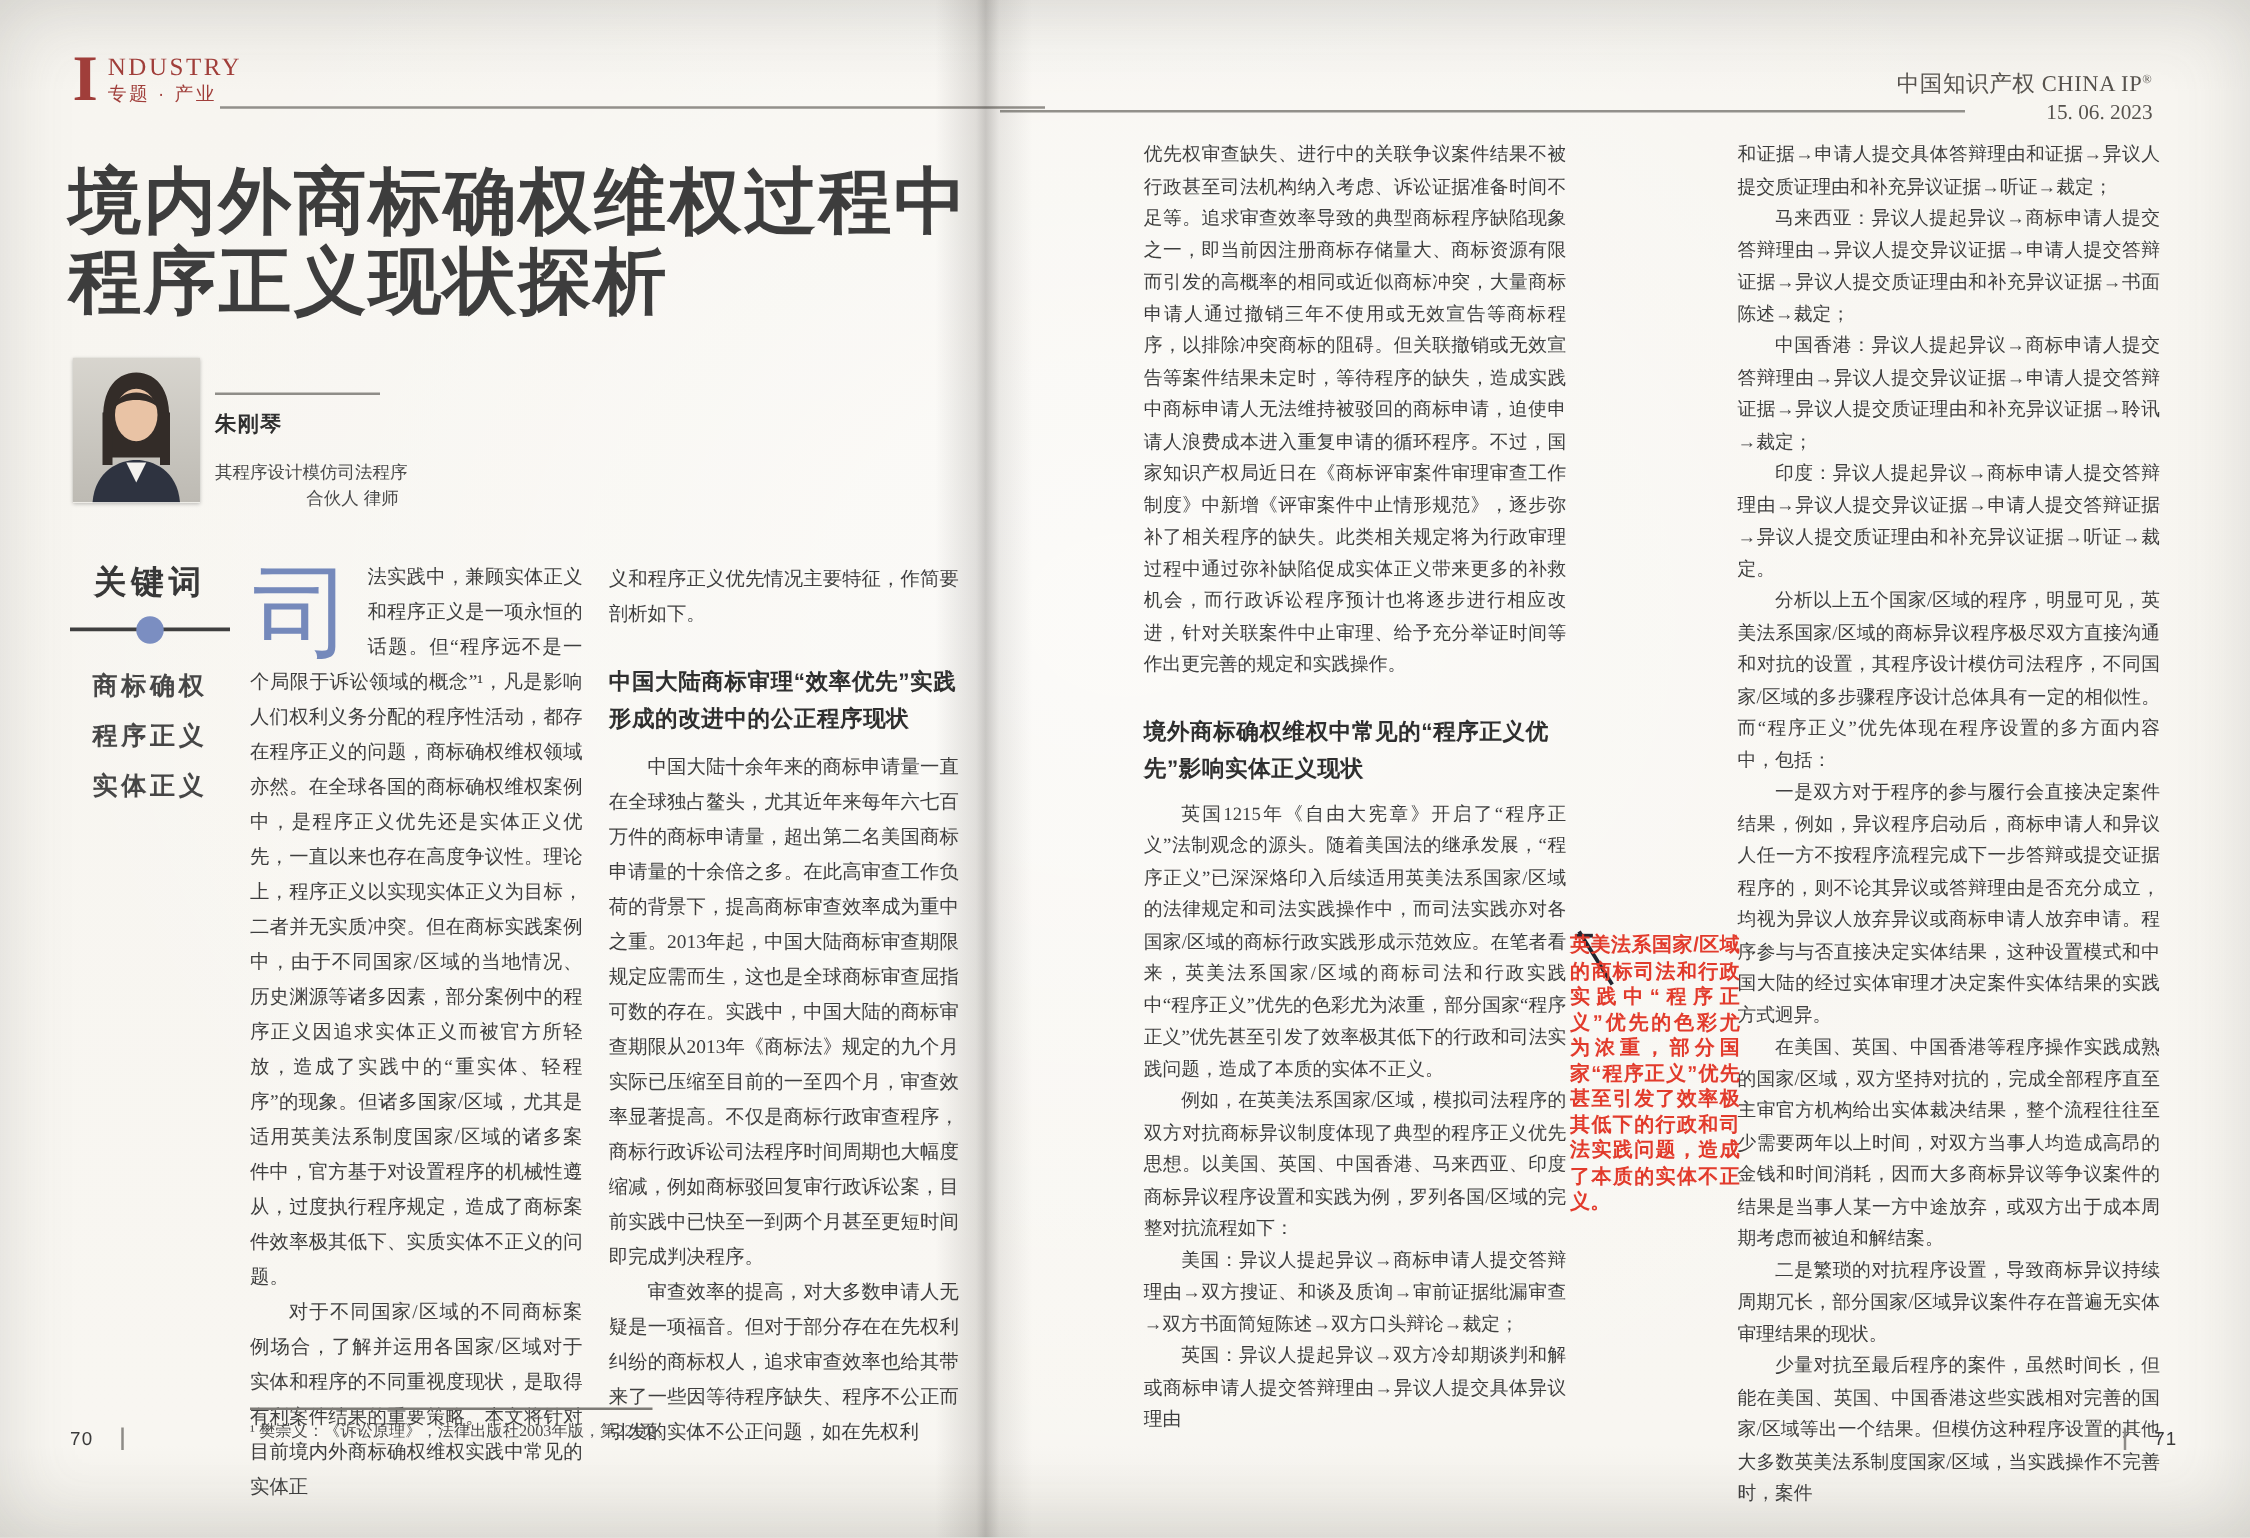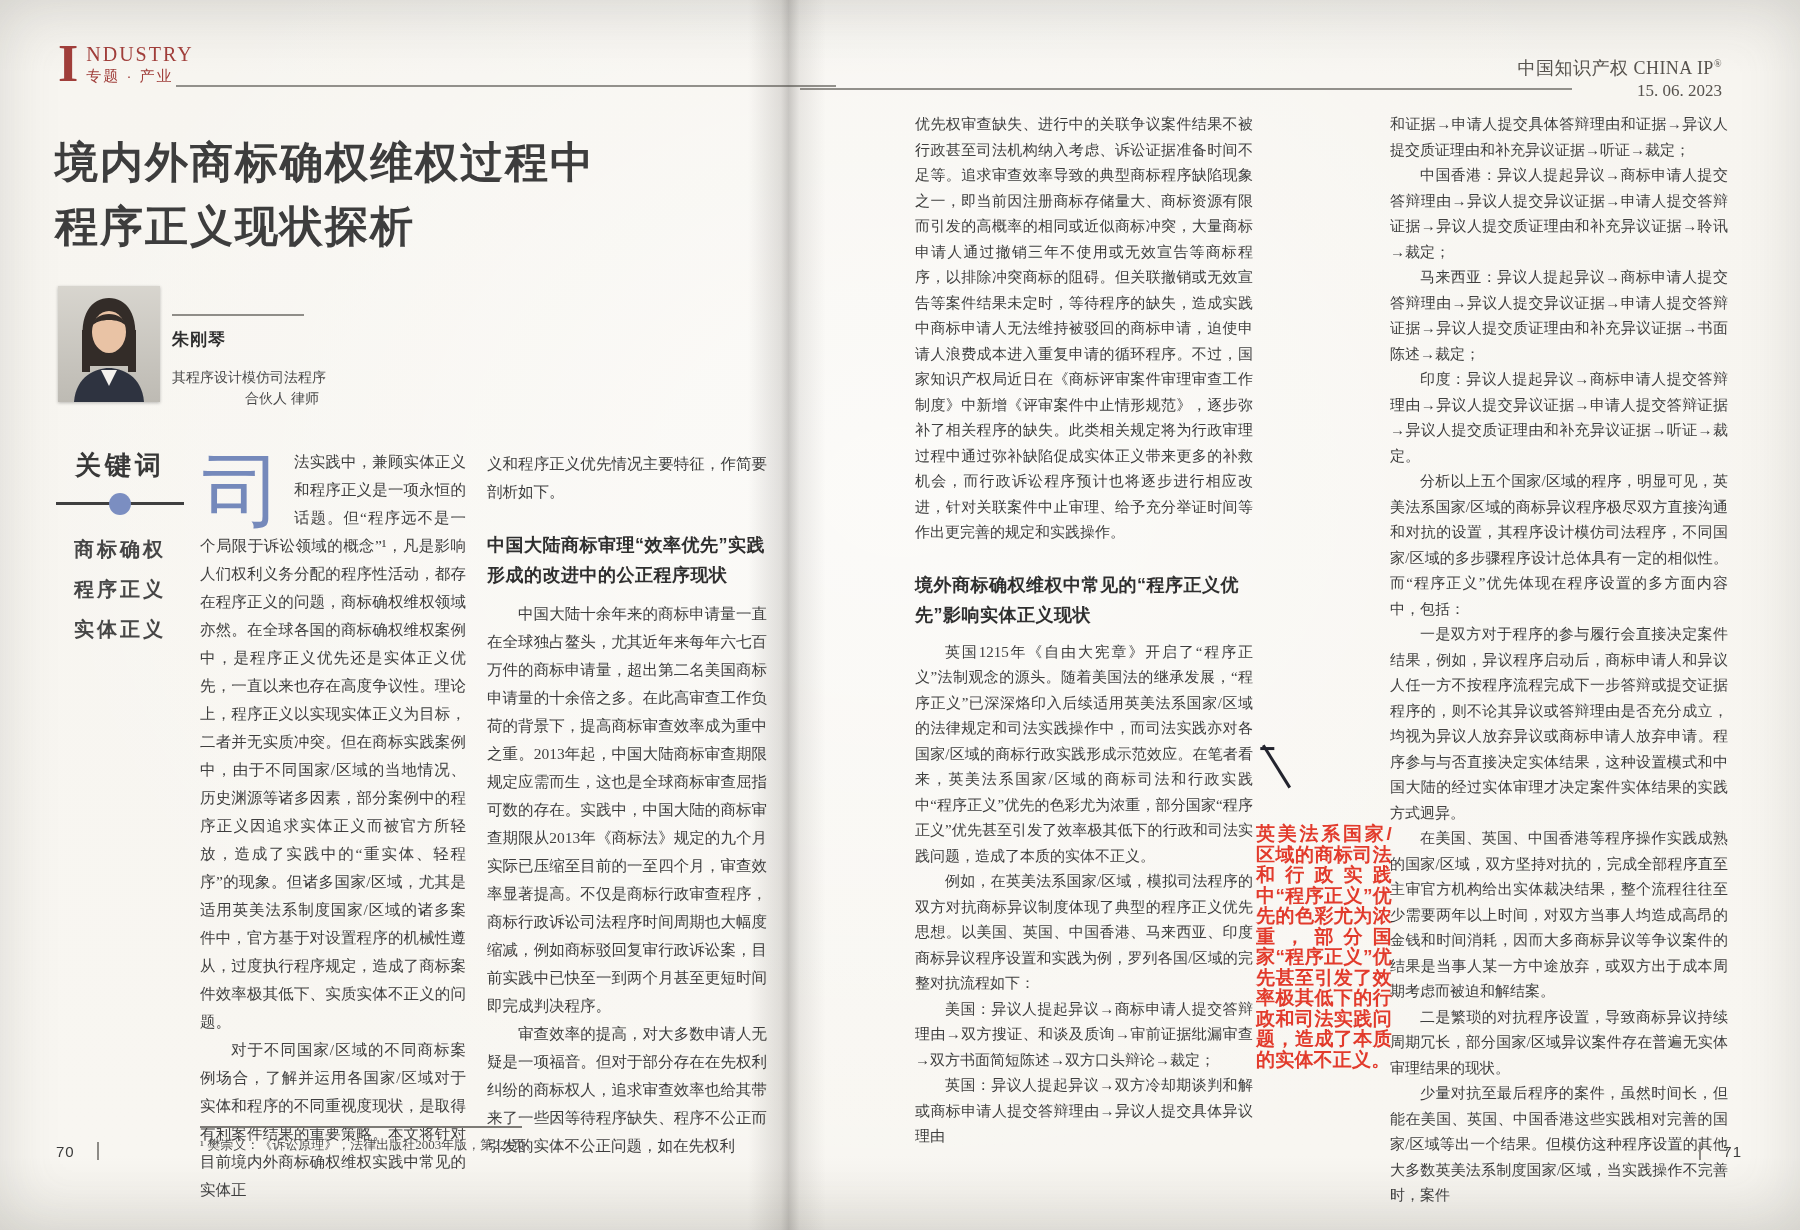--- a/index.html
+++ b/index.html
@@ -38,21 +38,21 @@
   .eyebrow-text{display:flex;flex-direction:column;padding-top:3px;}
   .eyebrow-rest{font-family:"Liberation Serif","DejaVu Serif",serif;font-size:20px;line-height:22px;letter-spacing:2px;}
   .eyebrow-sub{font-size:15px;line-height:20px;letter-spacing:2px;margin-top:1px;}
   .rule{position:absolute;height:2px;background:#92908b;}
   .rule-left{left:176px;top:85px;width:660px;}
   .rule-right{left:25px;top:88px;width:772px;}
 
   
   .title{
     position:absolute;left:55px;top:130px;margin:0;width:720px;
-    font-size:43px;line-height:64px;font-weight:700;color:#3d3d3d;letter-spacing:2px;
+    font-size:58px;line-height:64px;font-weight:700;color:#3d3d3d;letter-spacing:2px;
   }
   
   .author-photo{position:absolute;left:58px;top:286px;width:102px;height:116px;overflow:hidden;
     box-shadow:0 1px 3px rgba(0,0,0,.25);}
   .author-info{position:absolute;left:172px;top:314px;width:220px;}
   .author-rule{width:132px;height:2px;background:#8f8d88;margin-bottom:12px;}
   .author-name{font-size:17px;font-weight:700;color:#2f2f2f;letter-spacing:1px;}
   .author-org{font-size:14px;color:#4a4a4a;margin-top:16px;line-height:20px;}
   .author-role{font-size:14px;color:#4a4a4a;line-height:22px;text-align:center;}
 
@@ -100,22 +100,22 @@
   .rh-brand{font-size:18px;line-height:24px;letter-spacing:.5px;}
   .rh-brand sup{font-size:10px;}
   .rh-date{font-size:17px;line-height:22px;}
 
   
   .quote-mark{position:absolute;left:487px;top:746px;width:3px;height:50px;background:#23242e;
     transform:rotate(-32deg);transform-origin:top left;}
   .quote-mark::before{content:"";position:absolute;left:-2px;top:0;width:14px;height:3px;background:#23242e;
     transform:rotate(32deg);transform-origin:left top;}
   .pullquote{
-    position:absolute;left:481px;top:824px;width:136px;margin:0;
-    font-size:19px;line-height:20.5px;font-weight:700;color:var(--quote-red);
+    position:absolute;left:481px;top:747px;width:136px;margin:0;
+    font-size:16px;line-height:20.5px;font-weight:700;color:var(--quote-red);
     text-align:justify;letter-spacing:.2px;
   }
 </style>
 </head>
 <body>
 
 <div class="spread">
 
   <div class="page page-left">
 
@@ -205,22 +205,22 @@
     <section class="col col-right col-3">
         <p class="cont">优先权审查缺失、进行中的关联争议案件结果不被行政甚至司法机构纳入考虑、诉讼证据准备时间不足等。追求审查效率导致的典型商标程序缺陷现象之一，即当前因注册商标存储量大、商标资源有限而引发的高概率的相同或近似商标冲突，大量商标申请人通过撤销三年不使用或无效宣告等商标程序，以排除冲突商标的阻碍。但关联撤销或无效宣告等案件结果未定时，等待程序的缺失，造成实践中商标申请人无法维持被驳回的商标申请，迫使申请人浪费成本进入重复申请的循环程序。不过，国家知识产权局近日在《商标评审案件审理审查工作制度》中新增《评审案件中止情形规范》，逐步弥补了相关程序的缺失。此类相关规定将为行政审理过程中通过弥补缺陷促成实体正义带来更多的补救机会，而行政诉讼程序预计也将逐步进行相应改进，针对关联案件中止审理、给予充分举证时间等作出更完善的规定和实践操作。</p>
         <h3 class="h">境外商标确权维权中常见的“程序正义优先”影响实体正义现状</h3>
         <p class="para">英国1215年《自由大宪章》开启了“程序正义”法制观念的源头。随着美国法的继承发展，“程序正义”已深深烙印入后续适用英美法系国家/区域的法律规定和司法实践操作中，而司法实践亦对各国家/区域的商标行政实践形成示范效应。在笔者看来，英美法系国家/区域的商标司法和行政实践中“程序正义”优先的色彩尤为浓重，部分国家“程序正义”优先甚至引发了效率极其低下的行政和司法实践问题，造成了本质的实体不正义。</p>
         <p class="para">例如，在英美法系国家/区域，模拟司法程序的双方对抗商标异议制度体现了典型的程序正义优先思想。以美国、英国、中国香港、马来西亚、印度商标异议程序设置和实践为例，罗列各国/区域的完整对抗流程如下：</p>
         <p class="para">美国：异议人提起异议→商标申请人提交答辩理由→双方搜证、和谈及质询→审前证据纰漏审查→双方书面简短陈述→双方口头辩论→裁定；</p>
         <p class="para">英国：异议人提起异议→双方冷却期谈判和解或商标申请人提交答辩理由→异议人提交具体异议理由</p>
       </section>
     <section class="col col-right col-4">
         <p class="cont">和证据→申请人提交具体答辩理由和证据→异议人提交质证理由和补充异议证据→听证→裁定；</p>
+        <p class="para">马来西亚：异议人提起异议→商标申请人提交答辩理由→异议人提交异议证据→申请人提交答辩证据→异议人提交质证理由和补充异议证据→书面陈述→裁定；</p>
         <p class="para">中国香港：异议人提起异议→商标申请人提交答辩理由→异议人提交异议证据→申请人提交答辩证据→异议人提交质证理由和补充异议证据→聆讯→裁定；</p>
-        <p class="para">马来西亚：异议人提起异议→商标申请人提交答辩理由→异议人提交异议证据→申请人提交答辩证据→异议人提交质证理由和补充异议证据→书面陈述→裁定；</p>
         <p class="para">印度：异议人提起异议→商标申请人提交答辩理由→异议人提交异议证据→申请人提交答辩证据→异议人提交质证理由和补充异议证据→听证→裁定。</p>
         <p class="para">分析以上五个国家/区域的程序，明显可见，英美法系国家/区域的商标异议程序极尽双方直接沟通和对抗的设置，其程序设计模仿司法程序，不同国家/区域的多步骤程序设计总体具有一定的相似性。而“程序正义”优先体现在程序设置的多方面内容中，包括：</p>
         <p class="para">一是双方对于程序的参与履行会直接决定案件结果，例如，异议程序启动后，商标申请人和异议人任一方不按程序流程完成下一步答辩或提交证据程序的，则不论其异议或答辩理由是否充分成立，均视为异议人放弃异议或商标申请人放弃申请。程序参与与否直接决定实体结果，这种设置模式和中国大陆的经过实体审理才决定案件实体结果的实践方式迥异。</p>
         <p class="para">在美国、英国、中国香港等程序操作实践成熟的国家/区域，双方坚持对抗的，完成全部程序直至主审官方机构给出实体裁决结果，整个流程往往至少需要两年以上时间，对双方当事人均造成高昂的金钱和时间消耗，因而大多商标异议等争议案件的结果是当事人某一方中途放弃，或双方出于成本周期考虑而被迫和解结案。</p>
         <p class="para">二是繁琐的对抗程序设置，导致商标异议持续周期冗长，部分国家/区域异议案件存在普遍无实体审理结果的现状。</p>
         <p class="para">少量对抗至最后程序的案件，虽然时间长，但能在美国、英国、中国香港这些实践相对完善的国家/区域等出一个结果。但模仿这种程序设置的其他大多数英美法系制度国家/区域，当实践操作不完善时，案件</p>
       </section>
 
     <div class="quote-mark"></div>
     <blockquote class="pullquote">英美法系国家/区域的商标司法和行政实践中“程序正义”优先的色彩尤为浓重，部分国家“程序正义”优先甚至引发了效率极其低下的行政和司法实践问题，造成了本质的实体不正义。</blockquote>

